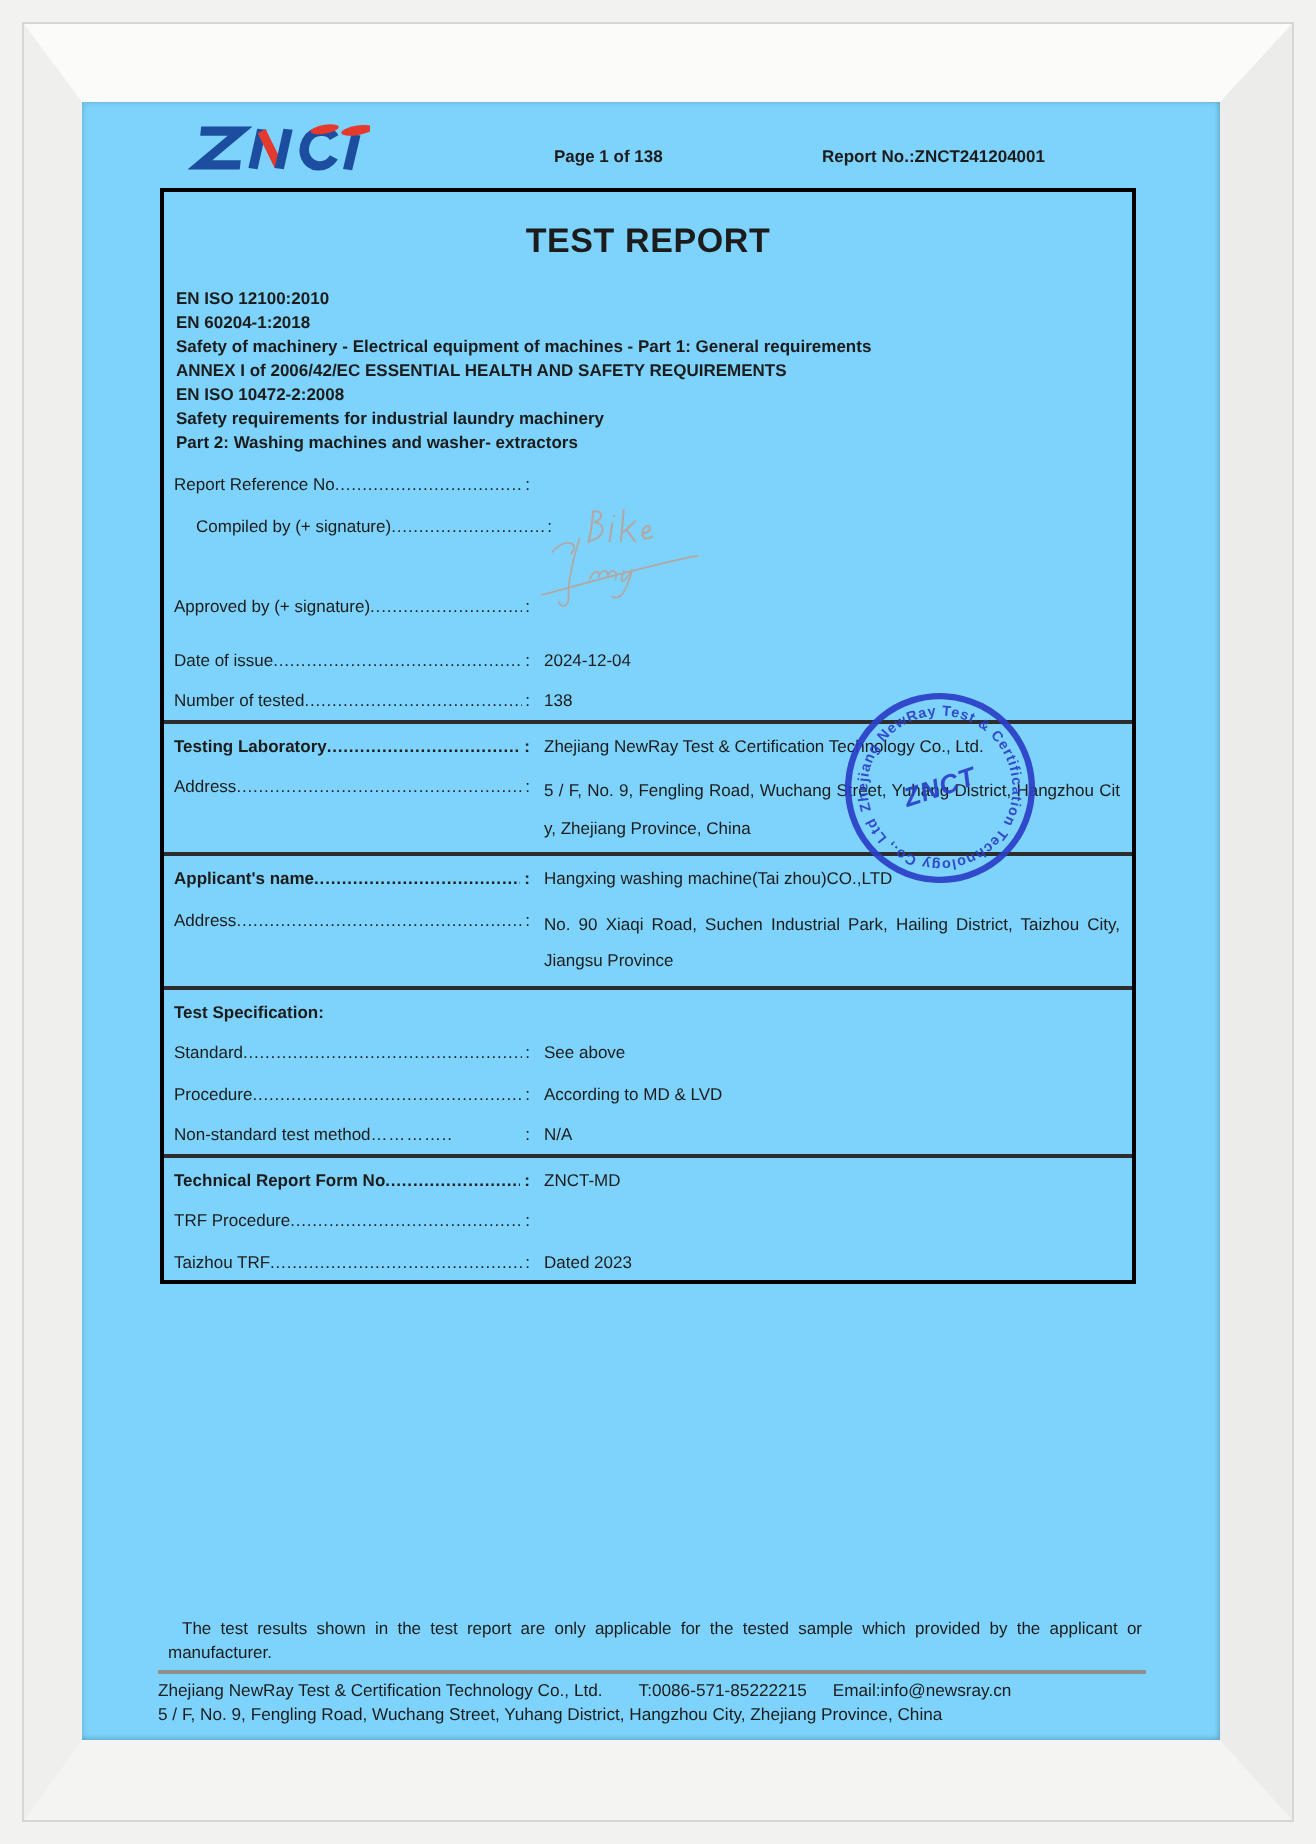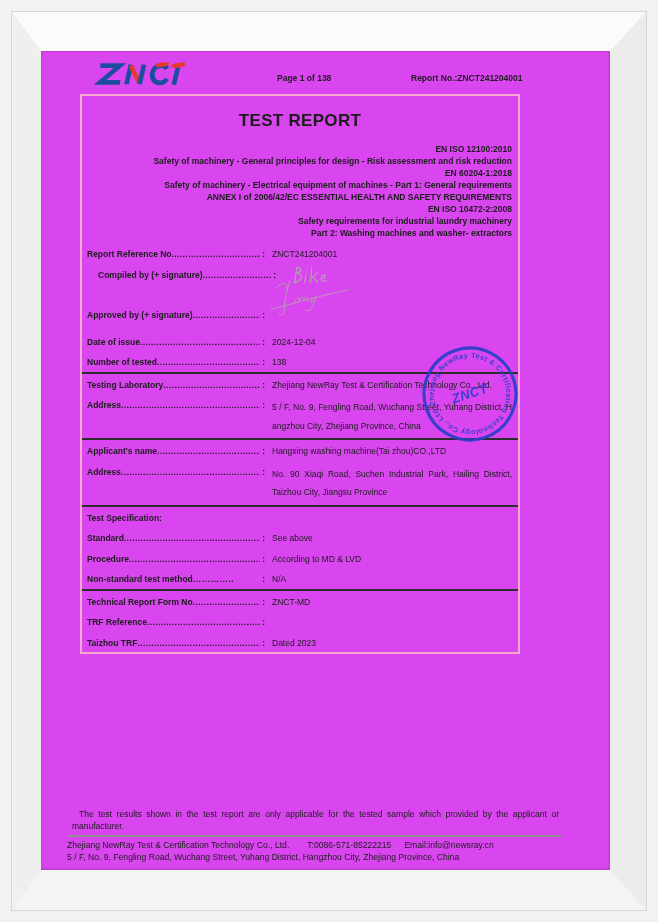--- a/index.html
+++ b/index.html
@@ -4,55 +4,55 @@
 <style>
   html,body{margin:0;padding:0;background:#e9e9e7;}
   .scene{position:relative;width:658px;height:922px;background:#f2f2f0;overflow:hidden;
          font-family:"Liberation Sans","DejaVu Sans",sans-serif;color:#1c1c1c;}
   
   .frame-a{position:absolute;inset:0;background:#f2f2f0;padding:11px;box-sizing:border-box;}
   .frame-b{width:100%;height:100%;box-sizing:border-box;border:1px solid #d6d6d4;background:#f6f6f4;}
   .frame-c{width:100%;height:100%;box-sizing:border-box;border-style:solid;
            border-width:39px 36px 40px 29px;
            border-color:#fbfbf9 #ececea #f4f4f2 #efefed;position:relative;}
-  .document{position:absolute;inset:0;background:#d946ef;
+  .document{position:absolute;inset:0;background:#7dd3fc;
             box-shadow:inset 0 0 3px rgba(0,0,0,.18), inset -1px -1px 2px rgba(0,0,0,.10);}
   
   .doc-header{position:absolute;top:4px;left:0;right:0;height:40px;}
   .logo{position:absolute;left:52px;top:4px;width:92px;height:30px;}
   .page-info{position:absolute;left:236px;top:18px;font-size:8.5px;font-weight:bold;}
   .report-no{position:absolute;left:370px;top:18px;font-size:8.5px;font-weight:bold;}
   
-  .report-table{position:absolute;left:39px;top:43px;width:440px;box-sizing:border-box;
-                border:2px solid #f9a8d4;background:transparent;font-size:8.5px;line-height:11px;}
+  .report-table{position:absolute;left:39px;top:43px;width:488px;box-sizing:border-box;
+                border:2px solid #000000;background:transparent;font-size:8.5px;line-height:11px;}
   .report-title{text-align:center;font-size:17px;font-weight:bold;letter-spacing:.3px;
                 margin:15px 0 12px 0;line-height:20px;}
-  .standards{text-align:right;font-weight:bold;font-size:8.5px;line-height:12px;margin-bottom:4px;}
+  .standards{text-align:left;font-weight:bold;font-size:8.5px;line-height:12px;margin-bottom:4px;}
   .standards div{padding:0 6px;}
   .trow{display:flex;align-items:flex-start;min-height:20.5px;padding:0 4px 0 5px;box-sizing:border-box;}
-  .trow .k{flex:0 0 178px;width:178px;display:flex;overflow:hidden;white-space:nowrap;padding-top:6px;font-weight:bold;}
+  .trow .k{flex:0 0 178px;width:178px;display:flex;overflow:hidden;white-space:nowrap;padding-top:6px;}
   .kt{flex:0 0 auto;}
   .dots{flex:1 1 auto;overflow:hidden;letter-spacing:.4px;color:#1c1c1c;}
   .colon{flex:0 0 auto;padding-left:2px;}
   .bold{font-weight:bold;}
   .v{flex:1 1 auto;padding:6px 2px 0 7px;position:relative;}
   .v.multiline{text-align:justify;line-height:18.5px;padding-top:4px;padding-bottom:3px;}
   .v.breakword{word-break:break-all;}
   .theader{font-weight:bold;justify-content:center;}
   .theader .k{flex:1 1 auto;}
   .tdivider{border-top:2px solid #2d2d2d;height:0;}
   .r-bike{height:26px;padding-left:16px;}
   .r-jemy{height:41px;}
   .r-jemy .k{padding-top:20px;}
   .sig-bike-svg{position:absolute;left:14px;top:1px;width:38px;height:21px;}
   .sig-jemy-svg{position:absolute;left:-6px;top:-15px;width:94px;height:45px;}
   
   .stamp{position:absolute;left:376px;top:290px;width:106px;height:106px;opacity:.92;pointer-events:none;}
   
-  .doc-footer{position:absolute;left:24px;width:496px;bottom:7px;}
+  .doc-footer{position:absolute;left:36px;width:496px;bottom:7px;}
   .footnote{font-size:8.5px;line-height:11.5px;text-indent:7px;text-align:justify;
             margin:0 2px 3px 7px;}
   .footer-rule{border:0;border-top:2px solid #8f8f8f;margin:2px 0 3px 2px;}
   .footer-company{display:flex;gap:0;font-size:8.6px;line-height:11px;margin-left:2px;}
   .footer-company .fc-name{margin-right:18px;}
   .footer-company .fc-tel{margin-right:13px;}
   .footer-address{font-size:8.6px;line-height:11px;margin:1px 0 0 2px;}
 </style>
 </head>
 <body>
@@ -77,36 +77,34 @@
               </g>
             </svg>
             <span class="page-info">Page 1 of 138</span>
             <span class="report-no">Report No.:ZNCT241204001</span>
           </div>
 
           <div class="report-table">
             <div class="report-title">TEST REPORT</div>
             <div class="standards">
                 <div>EN ISO 12100:2010</div>
-                <div>Safety of machinery - General principles for design - Risk assessment and risk reduction</div>
                 <div>EN 60204-1:2018</div>
                 <div>Safety of machinery - Electrical equipment of machines - Part 1: General requirements</div>
                 <div>ANNEX I of 2006/42/EC ESSENTIAL HEALTH AND SAFETY REQUIREMENTS</div>
                 <div>EN ISO 10472-2:2008</div>
                 <div>Safety requirements for industrial laundry machinery</div>
                 <div>Part 2: Washing machines and washer- extractors</div>
               </div>
             <div>
                 <div class="trow">
                   <span class="k">
                     <span class="kt">Report Reference No</span>
                     <span class="dots">................................................................................</span>
                     <span class="colon">:</span>
                   </span>
-                  <span class="v">ZNCT241204001</span>
                 </div>
                 <div class="trow r-bike">
                   <span class="k">
                     <span class="kt">Compiled by (+ signature)</span>
                     <span class="dots">................................................................................</span>
                     <span class="colon">:</span>
                   </span>
                   <span class="v">
   <svg class="sig-bike-svg" viewBox="0 0 40 22">
     <g fill="none" stroke="#b3a7a5" stroke-width="1.1" stroke-linecap="round">
@@ -222,21 +220,21 @@
                 <div class="trow">
                   <span class="k bold">
                     <span class="kt">Technical Report Form No</span>
                     <span class="dots">................................................................................</span>
                     <span class="colon">:</span>
                   </span>
                   <span class="v">ZNCT-MD</span>
                 </div>
                 <div class="trow">
                   <span class="k">
-                    <span class="kt">TRF Reference</span>
+                    <span class="kt">TRF Procedure</span>
                     <span class="dots">................................................................................</span>
                     <span class="colon">:</span>
                   </span>
                 </div>
                 <div class="trow">
                   <span class="k">
                     <span class="kt">Taizhou TRF</span>
                     <span class="dots">................................................................................</span>
                     <span class="colon">:</span>
                   </span>

